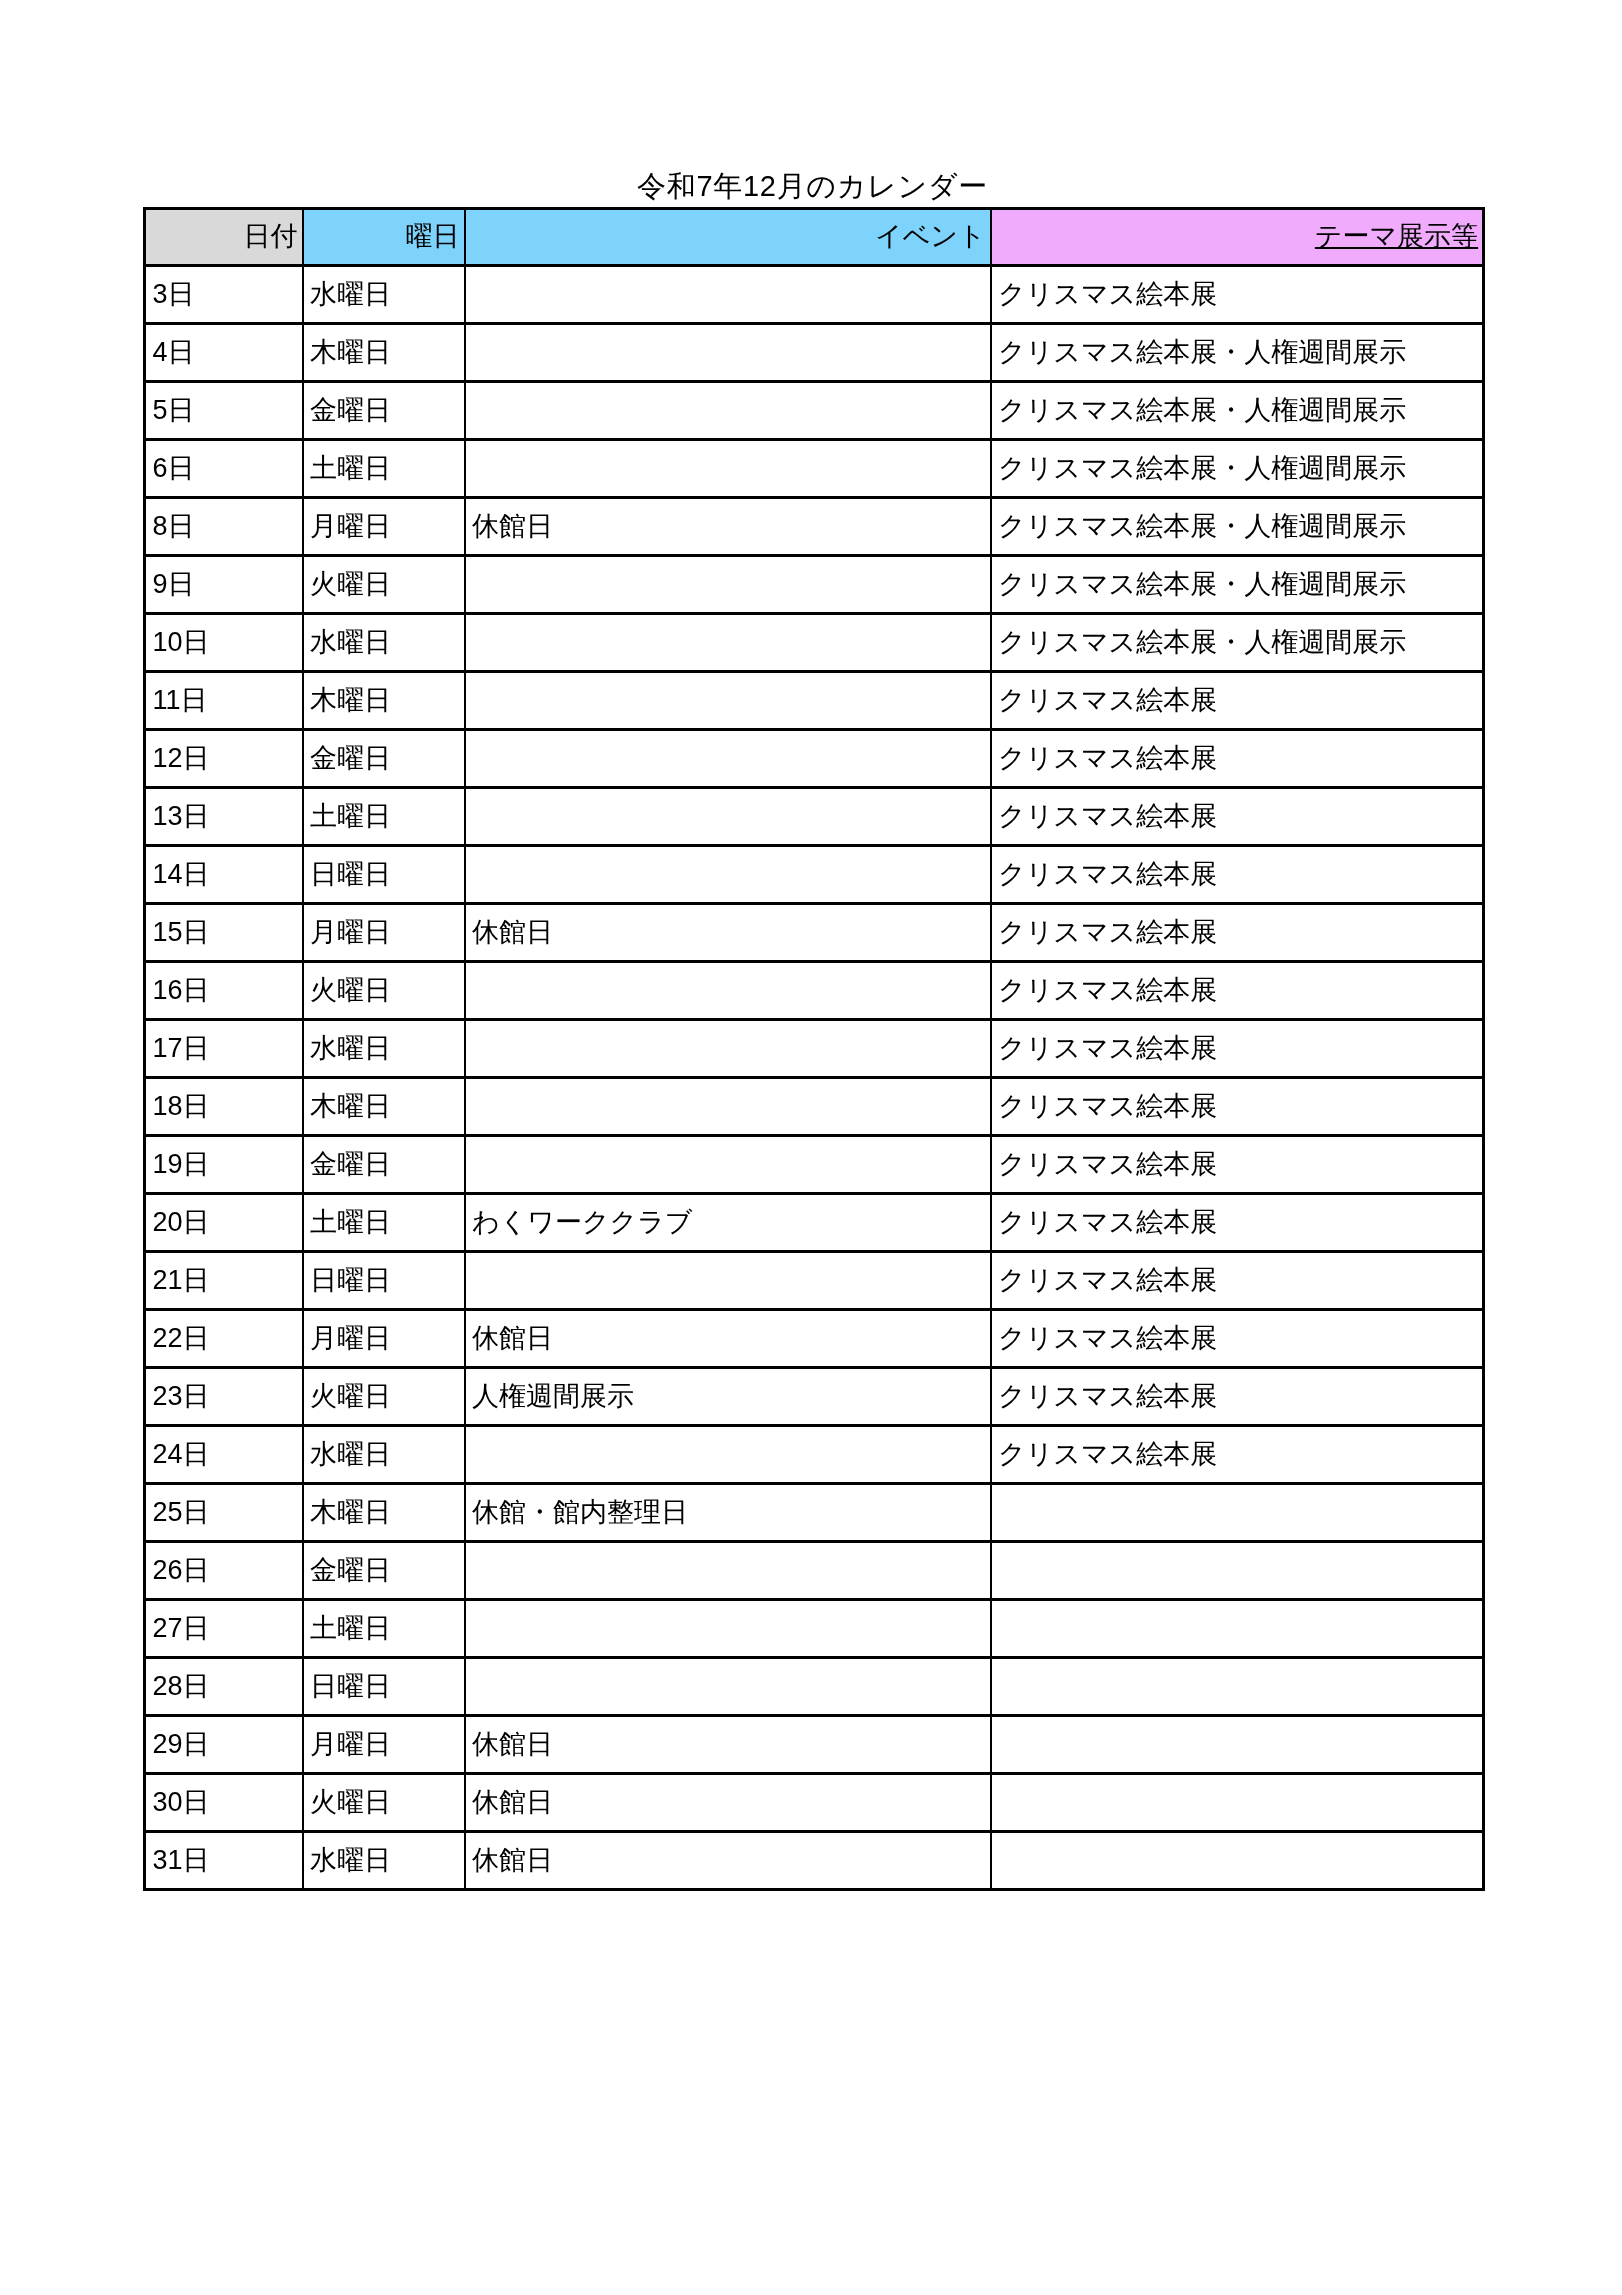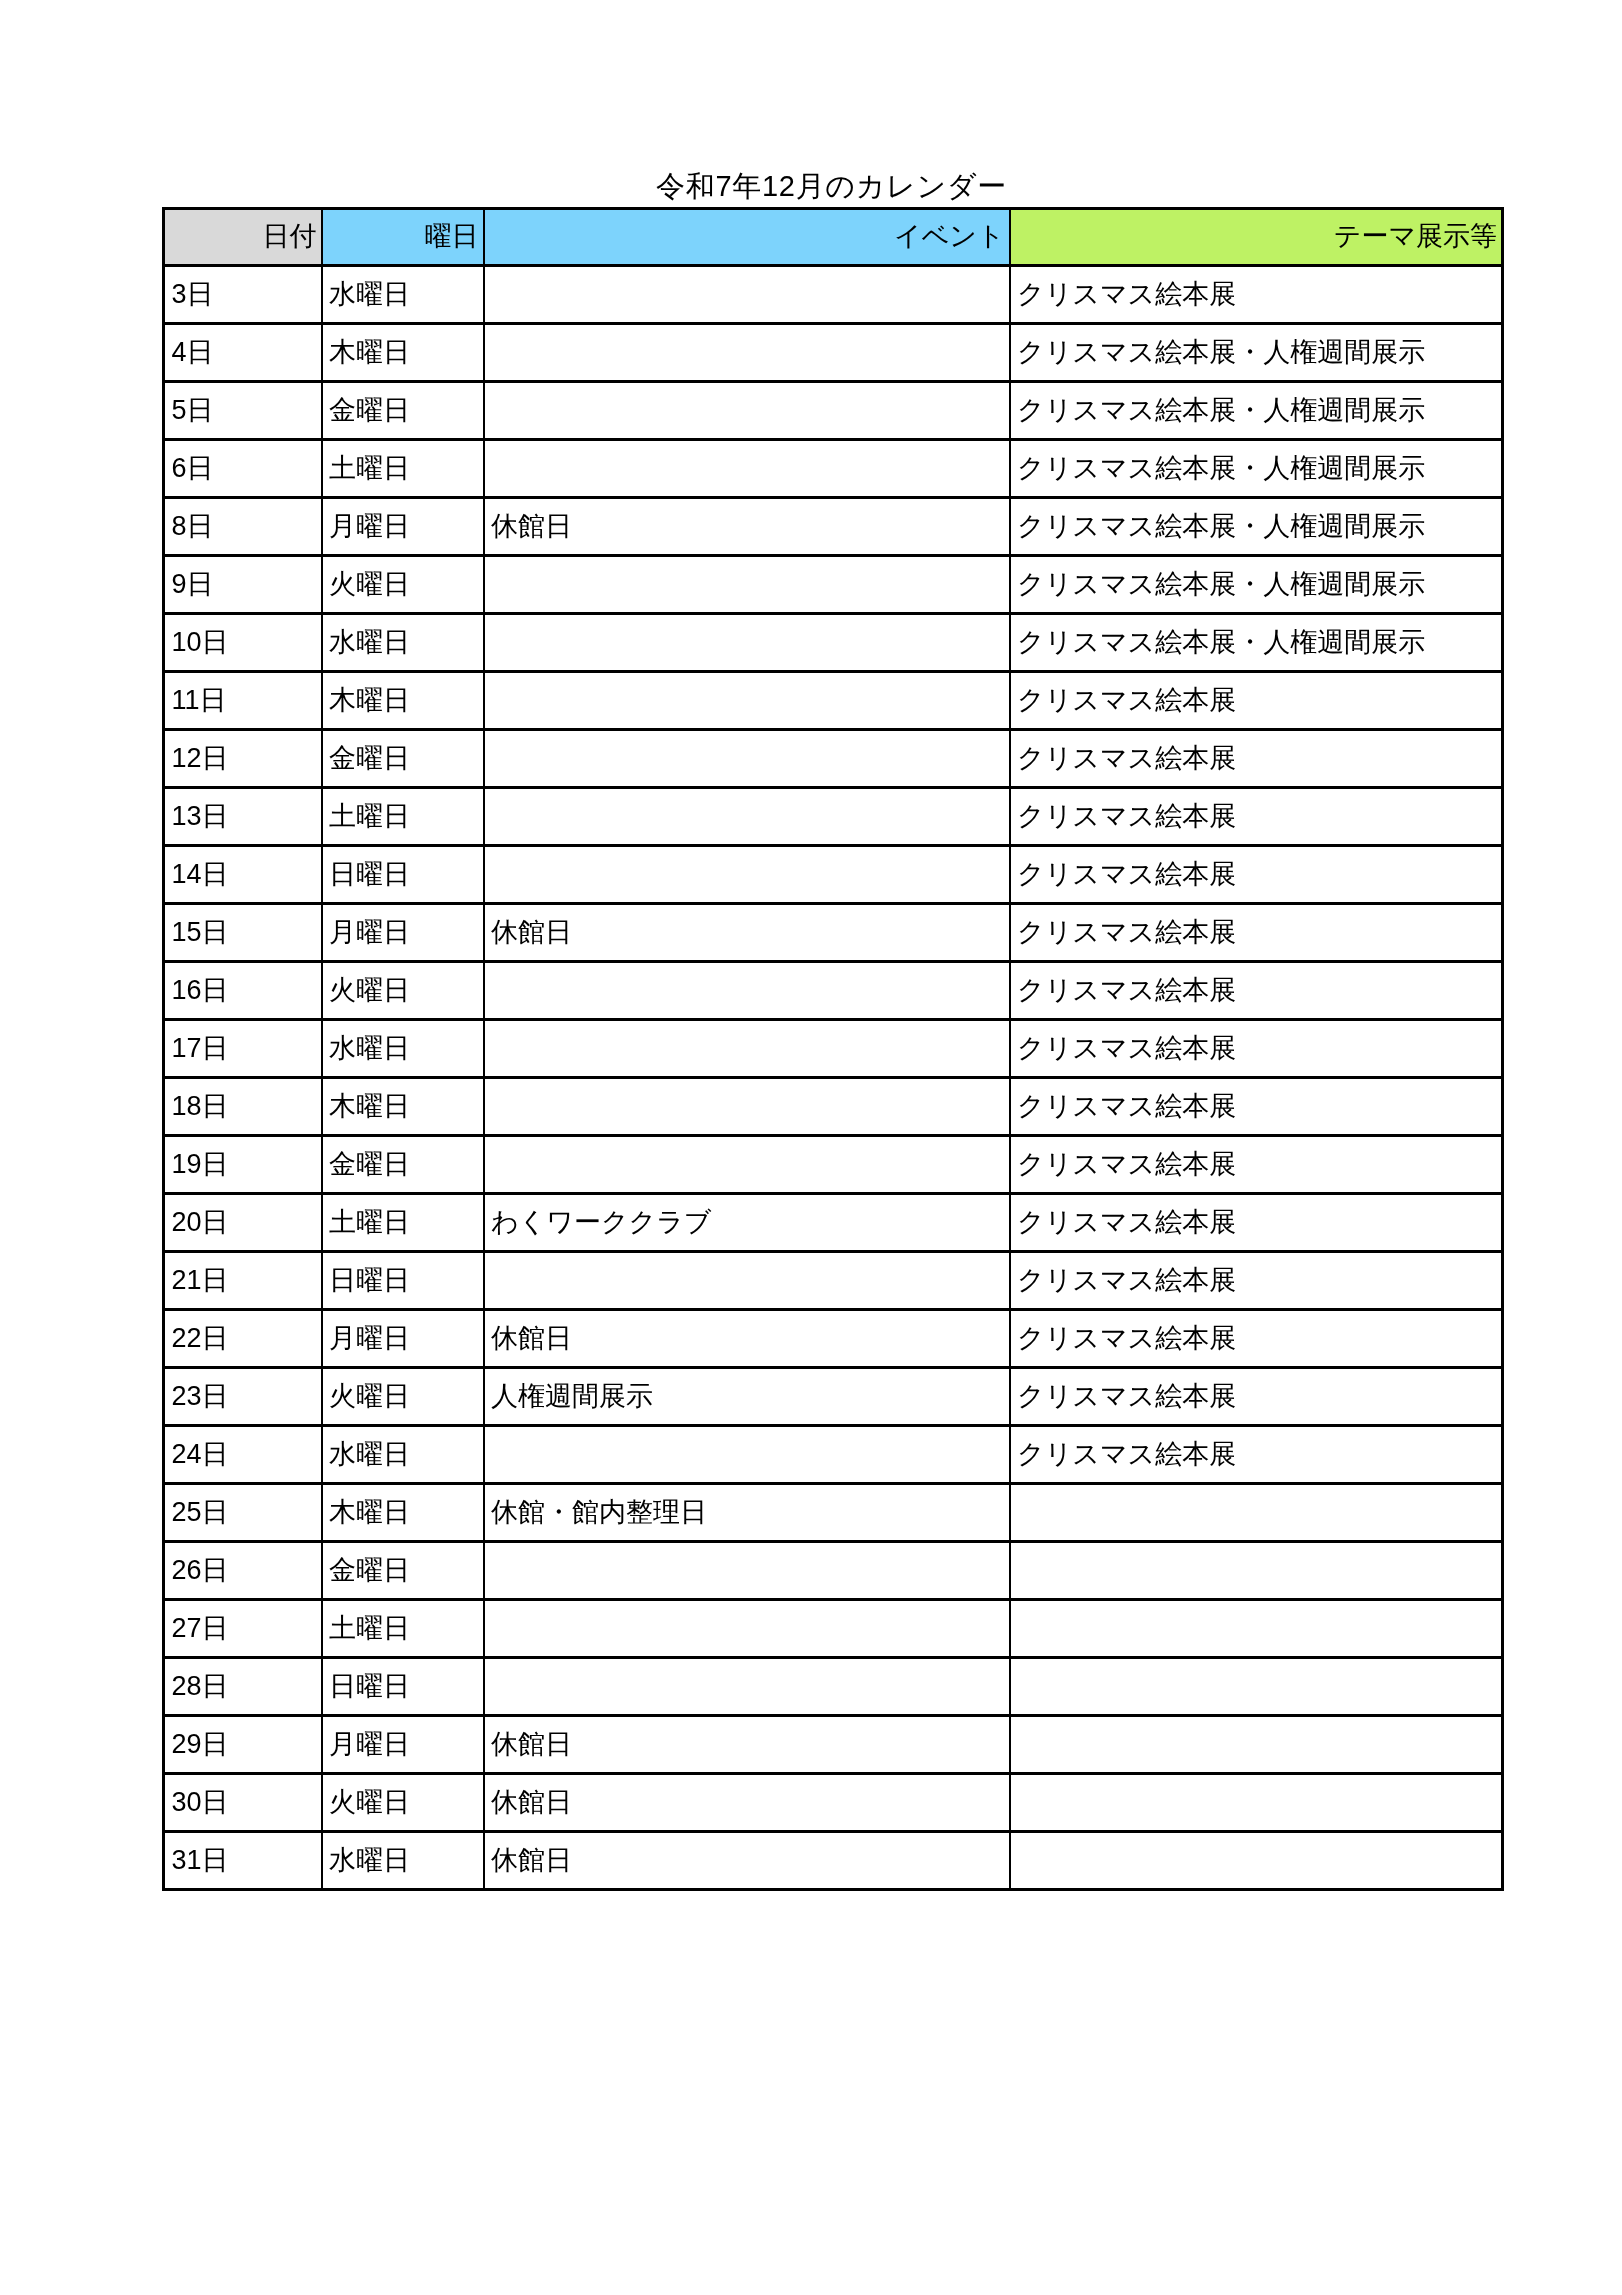--- a/index.html
+++ b/index.html
@@ -8,21 +8,20 @@
     background: #ffffff;
     font-family: "Liberation Sans", "DejaVu Sans", sans-serif;
     color: #000000;
   }
   .page {
     position: relative;
     width: 1603px;
     height: 2295px;
     background: #ffffff;
     overflow: hidden;
-    margin-left: 19px;
   }
   .doc-title {
     position: absolute;
     top: 167px;
     left: 143px;
     width: 1339px;
     text-align: center;
     font-size: 29px;
     font-weight: normal;
     letter-spacing: 0.7px;
@@ -73,21 +72,21 @@
       <col class="c-date">
       <col class="c-day">
       <col class="c-event">
       <col class="c-theme">
     </colgroup>
     <thead>
       <tr>
         <th style="background: rgb(217, 217, 217);">日付</th>
         <th style="background: #7dd3fc;">曜日</th>
         <th style="background: #7dd3fc;">イベント</th>
-        <th style="background: #bef264;">テーマ展示等</th>
+        <th style="background: #f0abfc; text-decoration: underline;">テーマ展示等</th>
       </tr>
     </thead>
     <tbody>
 
         <tr>
           <td>3日</td>
           <td>水曜日</td>
           <td></td>
           <td>クリスマス絵本展</td>
         </tr>

